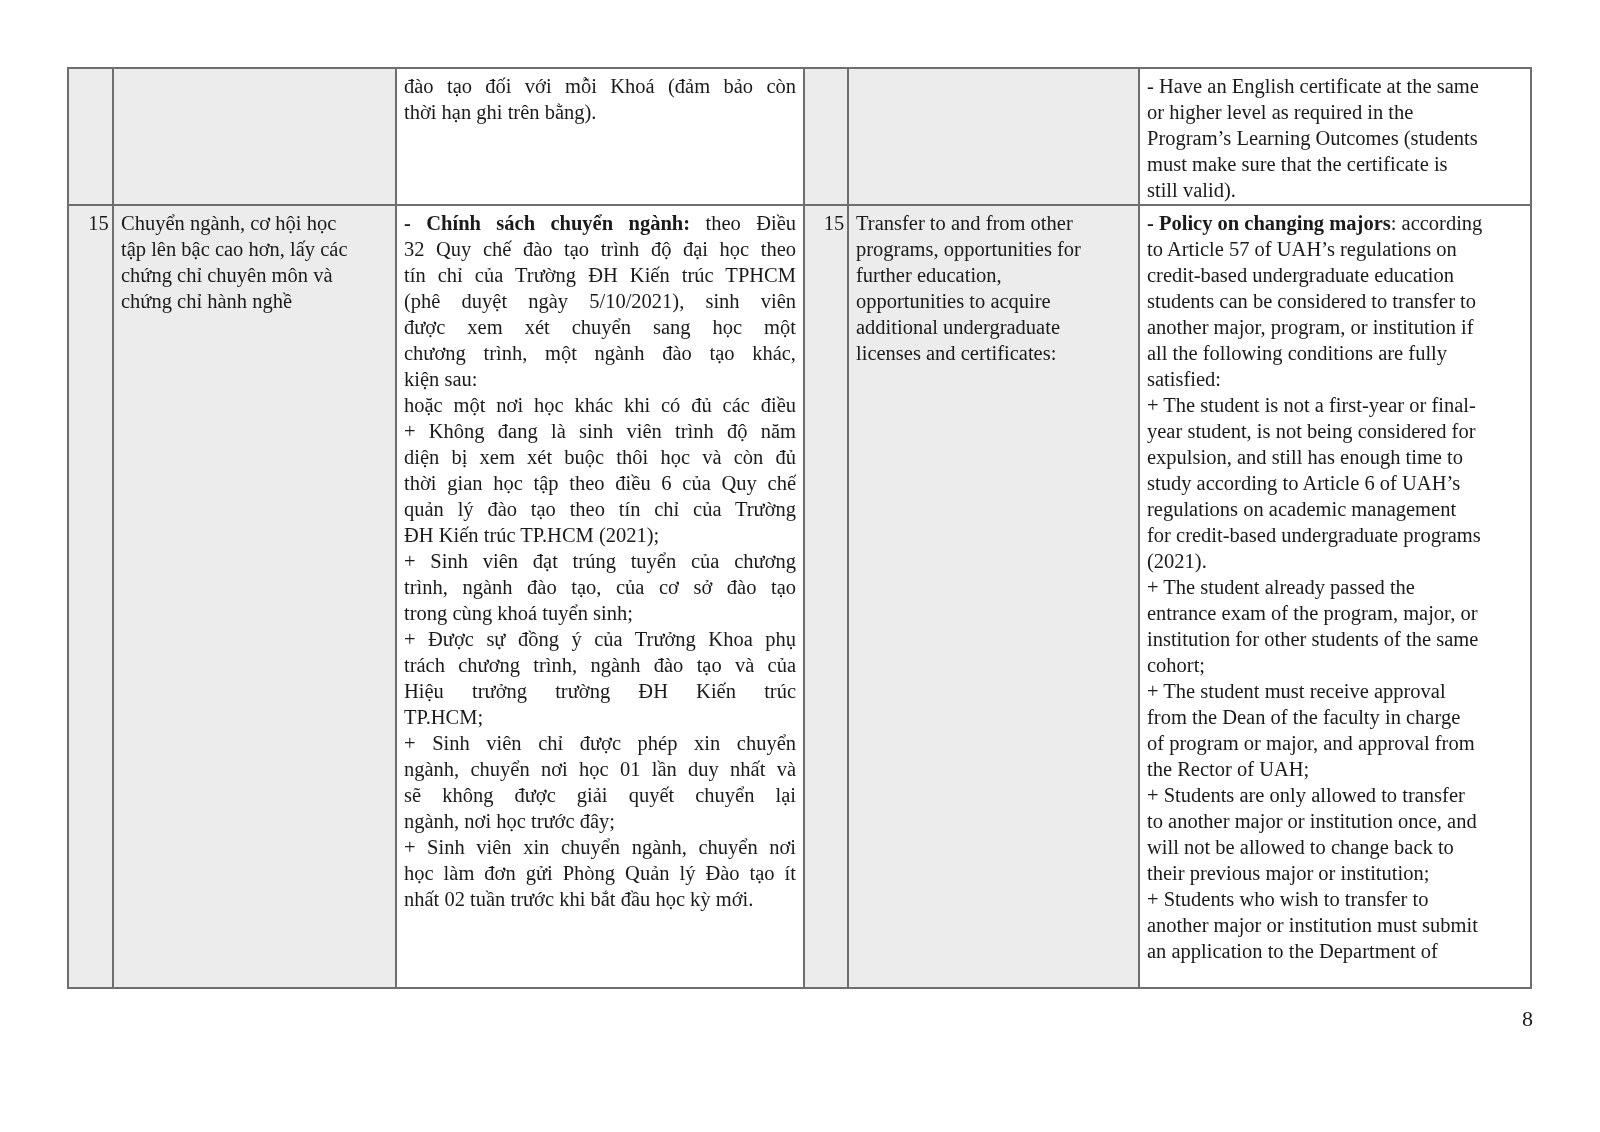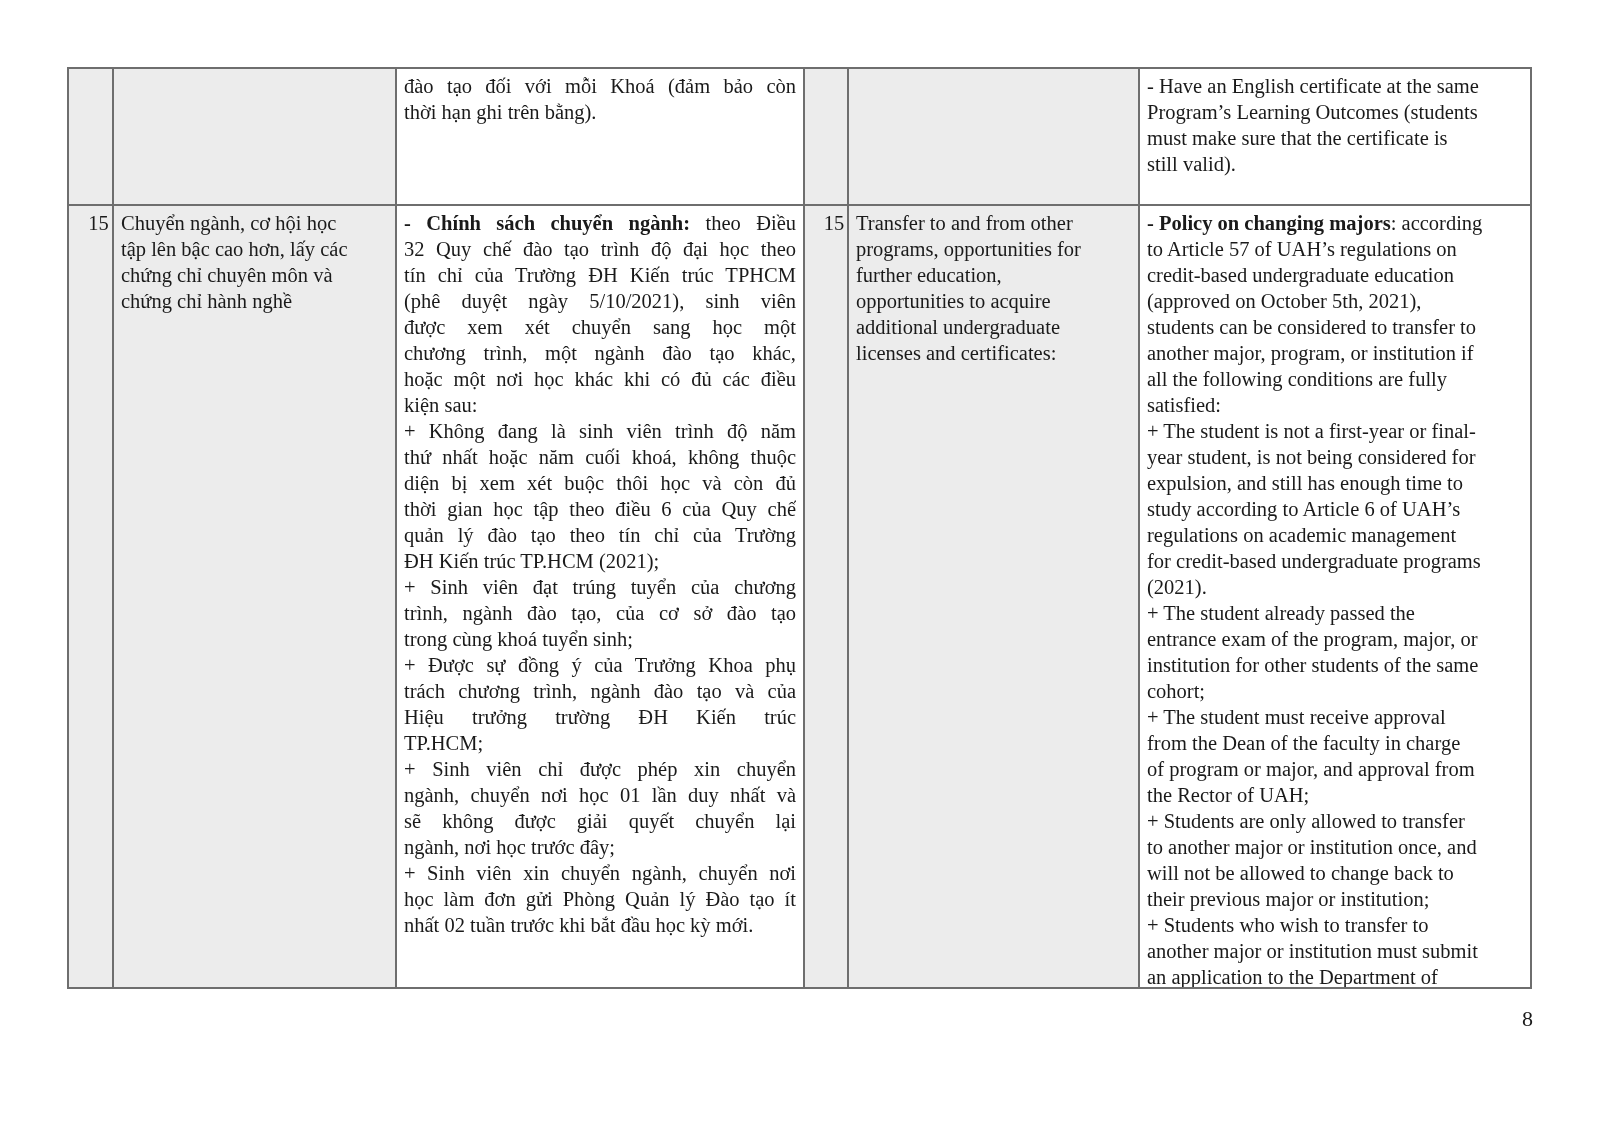--- a/index.html
+++ b/index.html
@@ -46,43 +46,43 @@
   <div class="cell shade num"></div>
   <div class="cell shade"></div>
   <div class="cell">
       <div class="ln j">đào tạo đối với mỗi Khoá (đảm bảo còn</div>
       <div class="ln">thời hạn ghi trên bằng).</div>
     </div>
   <div class="cell shade num"></div>
   <div class="cell shade"></div>
   <div class="cell">
       <div class="ln">- Have an English certificate at the same</div>
+      <div class="ln">or higher level as required in the</div>
       <div class="ln">Program’s Learning Outcomes (students</div>
       <div class="ln">must make sure that the certificate is</div>
       <div class="ln">still valid).</div>
     </div>
 
   <div class="cell shade num">15</div>
   <div class="cell shade">
       <div class="ln">Chuyển ngành, cơ hội học</div>
       <div class="ln">tập lên bậc cao hơn, lấy các</div>
       <div class="ln">chứng chỉ chuyên môn và</div>
       <div class="ln">chứng chỉ hành nghề</div>
     </div>
   <div class="cell">
       <div class="ln j"><span class="b">- Chính sách chuyển ngành:</span><span> theo Điều</span></div>
       <div class="ln j">32 Quy chế đào tạo trình độ đại học theo</div>
       <div class="ln j">tín chỉ của Trường ĐH Kiến trúc TPHCM</div>
       <div class="ln j">(phê duyệt ngày 5/10/2021), sinh viên</div>
       <div class="ln j">được xem xét chuyển sang học một</div>
       <div class="ln j">chương trình, một ngành đào tạo khác,</div>
+      <div class="ln">kiện sau:</div>
       <div class="ln j">hoặc một nơi học khác khi có đủ các điều</div>
-      <div class="ln">kiện sau:</div>
       <div class="ln j">+ Không đang là sinh viên trình độ năm</div>
-      <div class="ln j">thứ nhất hoặc năm cuối khoá, không thuộc</div>
       <div class="ln j">diện bị xem xét buộc thôi học và còn đủ</div>
       <div class="ln j">thời gian học tập theo điều 6 của Quy chế</div>
       <div class="ln j">quản lý đào tạo theo tín chỉ của Trường</div>
       <div class="ln">ĐH Kiến trúc TP.HCM (2021);</div>
       <div class="ln j">+ Sinh viên đạt trúng tuyển của chương</div>
       <div class="ln j">trình, ngành đào tạo, của cơ sở đào tạo</div>
       <div class="ln">trong cùng khoá tuyển sinh;</div>
       <div class="ln j">+ Được sự đồng ý của Trưởng Khoa phụ</div>
       <div class="ln j">trách chương trình, ngành đào tạo và của</div>
       <div class="ln j">Hiệu trưởng trường ĐH Kiến trúc</div>
@@ -101,21 +101,20 @@
       <div class="ln">programs, opportunities for</div>
       <div class="ln">further education,</div>
       <div class="ln">opportunities to acquire</div>
       <div class="ln">additional undergraduate</div>
       <div class="ln">licenses and certificates:</div>
     </div>
   <div class="cell">
       <div class="ln"><span class="b">- Policy on changing majors</span><span>: according</span></div>
       <div class="ln">to Article 57 of UAH’s regulations on</div>
       <div class="ln">credit-based undergraduate education</div>
-      <div class="ln">(approved on October 5th, 2021),</div>
       <div class="ln">students can be considered to transfer to</div>
       <div class="ln">another major, program, or institution if</div>
       <div class="ln">all the following conditions are fully</div>
       <div class="ln">satisfied:</div>
       <div class="ln">+ The student is not a first-year or final-</div>
       <div class="ln">year student, is not being considered for</div>
       <div class="ln">expulsion, and still has enough time to</div>
       <div class="ln">study according to Article 6 of UAH’s</div>
       <div class="ln">regulations on academic management</div>
       <div class="ln">for credit-based undergraduate programs</div>

